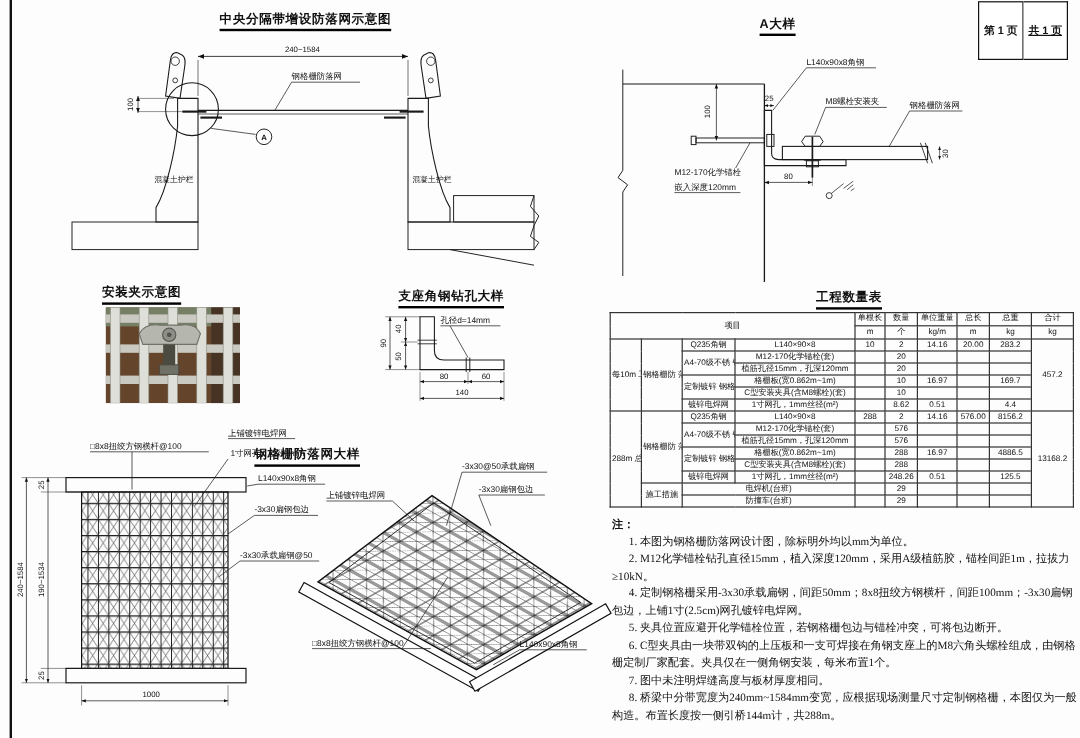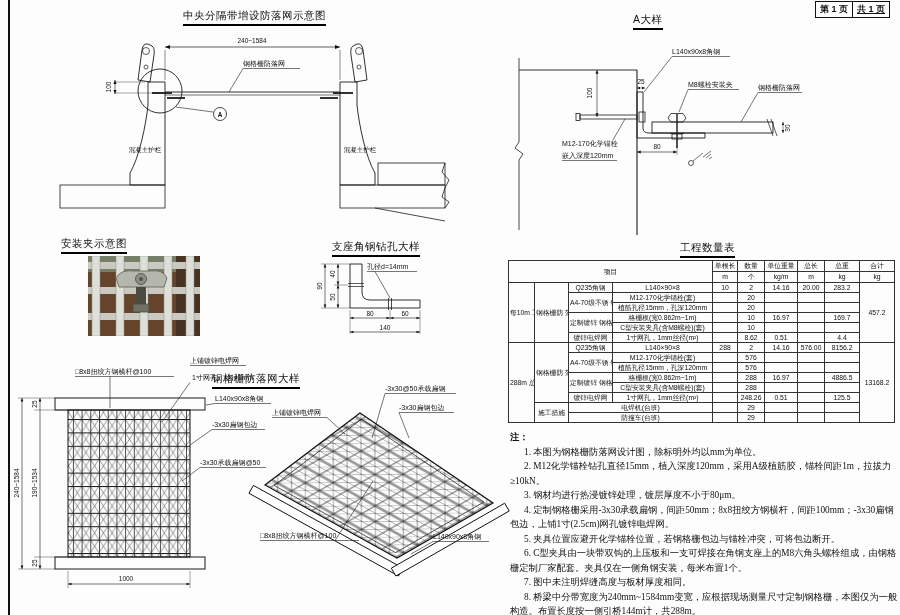--- a/index.html
+++ b/index.html
@@ -1,24 +1,24 @@
 <!DOCTYPE html>
 <html><head>
 <meta charset="utf-8">
 <style>
   html,body{margin:0;padding:0;}
   body{width:900px;height:615px;position:relative;overflow:hidden;background:#fdfdfd;
        font-family:"Liberation Sans",sans-serif;color:#111;}
   .abs{position:absolute;}
-  .sec-title{position:absolute;font-weight:normal;font-size:10.5px;letter-spacing:.5px;
+  .sec-title{position:absolute;font-weight:bold;font-size:10.5px;letter-spacing:.5px;
              border-bottom:2px solid #000;padding-bottom:1px;white-space:nowrap;}
   .frame-left{position:absolute;left:8px;top:0;width:2px;height:615px;background:#111;}
   
   .pagebox{position:absolute;left:815px;top:1px;display:flex;font-size:9px;font-weight:bold;}
-  .pagebox span{display:block;border:1.5px solid #111;padding:1px 4px;background:#fff;white-space:nowrap;}
+  .pagebox span{display:block;border:1.5px solid #111;padding:17px 4px;background:#fff;white-space:nowrap;}
   .pagebox span+span{border-left:none;text-decoration:underline;}
   
   .qwrap{position:absolute;left:508px;top:260px;width:386px;}
   table.qt{border-collapse:collapse;table-layout:fixed;width:386px;font-size:6.8px;line-height:1.05;}
   table.qt td{border:1px solid #333;text-align:center;vertical-align:middle;
               padding:0 1px;height:9px;overflow:hidden;white-space:nowrap;}
   table.qt td.hd{height:10px;}
   td.pl{white-space:pre-line;}
   
   .notes{position:absolute;left:510px;top:430px;width:388px;font-size:9.3px;line-height:14.5px;}
@@ -37,21 +37,21 @@
 
 <div class="frame-left"></div>
 
 <div class="pagebox">
   <span>第 1 页</span>
   <span>共 1 页</span>
 </div>
 
 <div class="sec-title" style="left:183px;top:9px;">中央分隔带增设防落网示意图</div>
 <div class="sec-title" style="left:633px;top:13px;">A大样</div>
-<div class="sec-title" style="left:61px;top:237px;">安装夹示意图</div>
+<div class="sec-title" style="left:85px;top:237px;">安装夹示意图</div>
 <div class="sec-title" style="left:332px;top:240px;">支座角钢钻孔大样</div>
 <div class="sec-title" style="left:680px;top:241px;">工程数量表</div>
 <div class="sec-title" style="left:212px;top:341px;margin-top:31px;">钢格栅防落网大样</div>
 
 <svg class="abs" style="left:15px;top:30px;" width="470" height="212" viewBox="0 0 470 212">
   <defs>
     <marker id="ar1" viewBox="0 0 10 10" refX="9" refY="5" markerWidth="8" markerHeight="8" orient="auto-start-reverse">
       <path d="M0,1.5 L9,5 L0,8.5 Z" fill="#111"></path>
       </marker>
   </defs>
@@ -519,19 +519,18 @@
     <text class="lbl" x="198" y="181">L140x90x8角钢</text>
     <line class="ln" x1="198" y1="183.5" x2="254" y2="183.5" stroke-width="0.6"></line>
     <line class="ln" x1="198" y1="183.5" x2="176" y2="196" stroke-width="0.6"></line>
   </g>
 </svg>
 
 <div class="notes">
   <div class="nt">注：</div>
   <p>1. 本图为钢格栅防落网设计图，除标明外均以mm为单位。</p>
   <p>2. M12化学锚栓钻孔直径15mm，植入深度120mm，采用A级植筋胶，锚栓间距1m，拉拔力≥10kN。</p>
-  <p>3. 钢材均进行热浸镀锌处理，镀层厚度不小于80μm。</p>
   <p>4. 定制钢格栅采用-3x30承载扁钢，间距50mm；8x8扭绞方钢横杆，间距100mm；-3x30扁钢包边，上铺1寸(2.5cm)网孔镀锌电焊网。</p>
   <p>5. 夹具位置应避开化学锚栓位置，若钢格栅包边与锚栓冲突，可将包边断开。</p>
   <p>6. C型夹具由一块带双钩的上压板和一支可焊接在角钢支座上的M8六角头螺栓组成，由钢格栅定制厂家配套。夹具仅在一侧角钢安装，每米布置1个。</p>
   <p>7. 图中未注明焊缝高度与板材厚度相同。</p>
   <p>8. 桥梁中分带宽度为240mm~1584mm变宽，应根据现场测量尺寸定制钢格栅，本图仅为一般构造。布置长度按一侧引桥144m计，共288m。</p>
 </div>
 
 </body></html>

